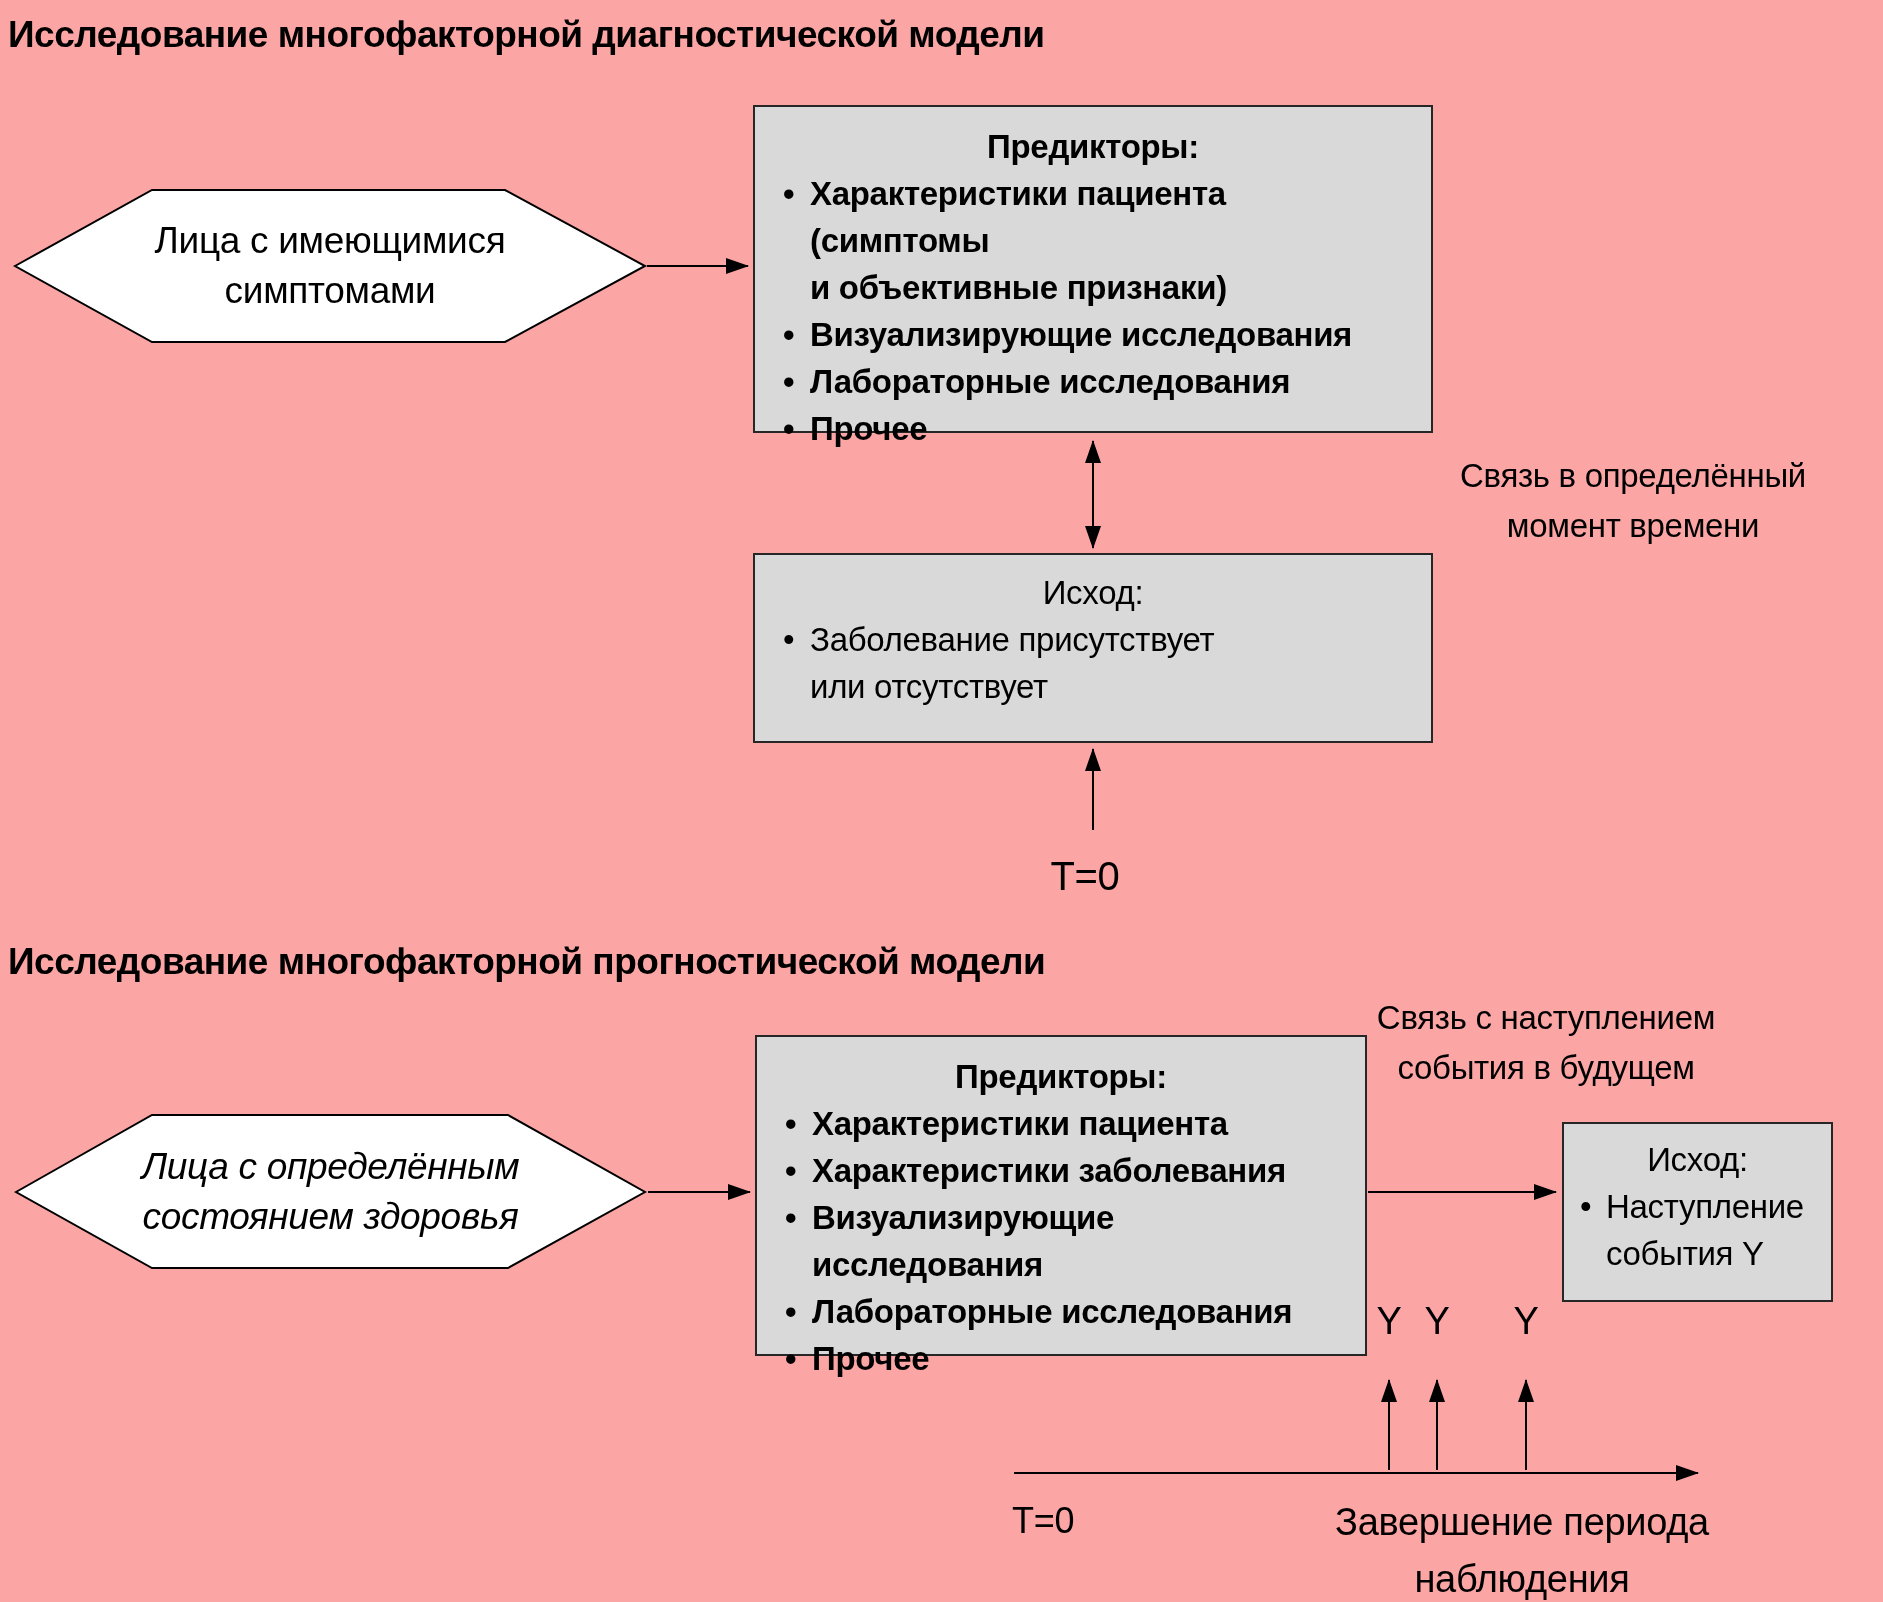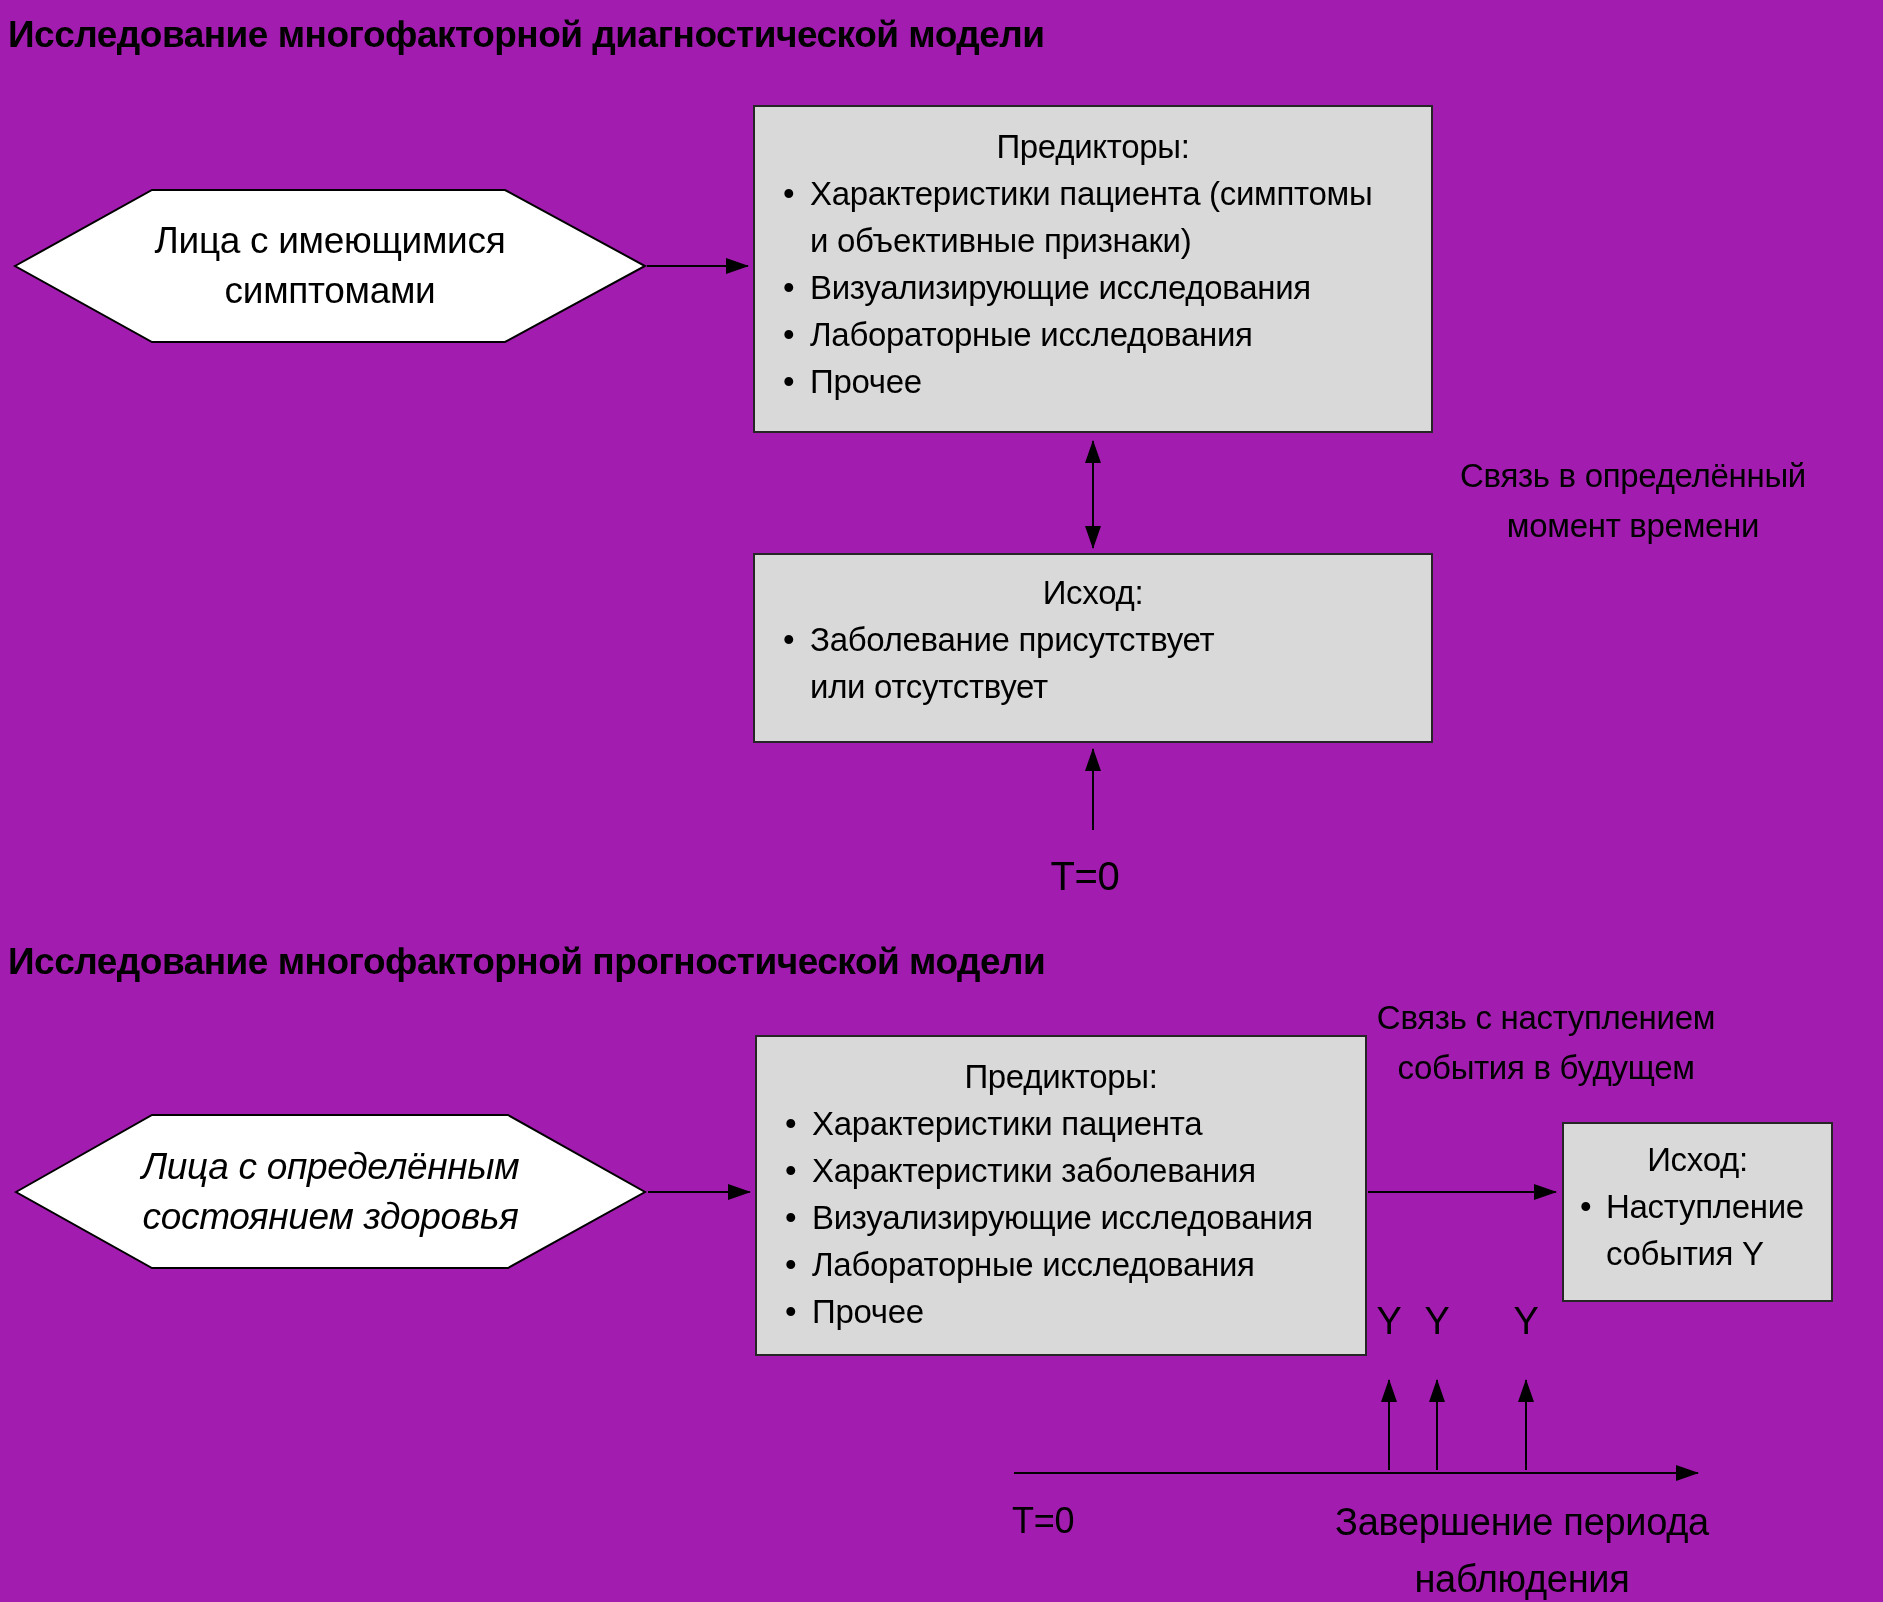--- a/index.html
+++ b/index.html
@@ -1,35 +1,35 @@
 <!DOCTYPE html>
 <html><head>
 <meta charset="utf-8">
 <style>
   html,body{margin:0;padding:0;background:#ffffff;}
   .canvas{
-    position:relative;width:1883px;height:1602px;background:#a21caf;
+    position:relative;width:1883px;height:1602px;background:#fca5a5;
     font-family:"Liberation Sans","DejaVu Sans",sans-serif;color:#000;
     letter-spacing:-0.3px;overflow:hidden;
   }
   .abs{position:absolute;}
   .title{font-size:37px;font-weight:700;letter-spacing:-0.5px;white-space:nowrap;}
   .hexlabel{
     display:flex;align-items:center;justify-content:center;text-align:center;
     font-size:37px;line-height:1.35;white-space:pre-line;
   }
   .box{
     background:#d9d9d9;border:2px solid #262626;box-sizing:border-box;
     font-size:33px;line-height:47px;
   }
   .box .heading{text-align:center;}
   .box ul{margin:0;padding:0;list-style:none;}
   .box li{position:relative;padding-left:37px;white-space:pre-line;}
   .box li::before{content:"•";position:absolute;left:10px;top:0;}
-  .pad-pred{padding:16px 18px 0 18px;}
+  .pad-pred{padding:16px 18px 0 18px;font-weight:bold;}
   .pad-out1{padding:14px 18px 0 18px;}
   .pad-out2{padding:12px 12px 0 12px;}
   .pad-out2 li{padding-left:30px;}
   .pad-out2 li::before{left:4px;}
   .note{font-size:33px;line-height:1.5;text-align:center;white-space:pre-line;}
   .tlabel{font-size:38px;white-space:nowrap;}
   .ylabel{font-size:38px;text-align:center;}
   svg line, svg polygon{shape-rendering:geometricPrecision;}
 </style>
 </head>

